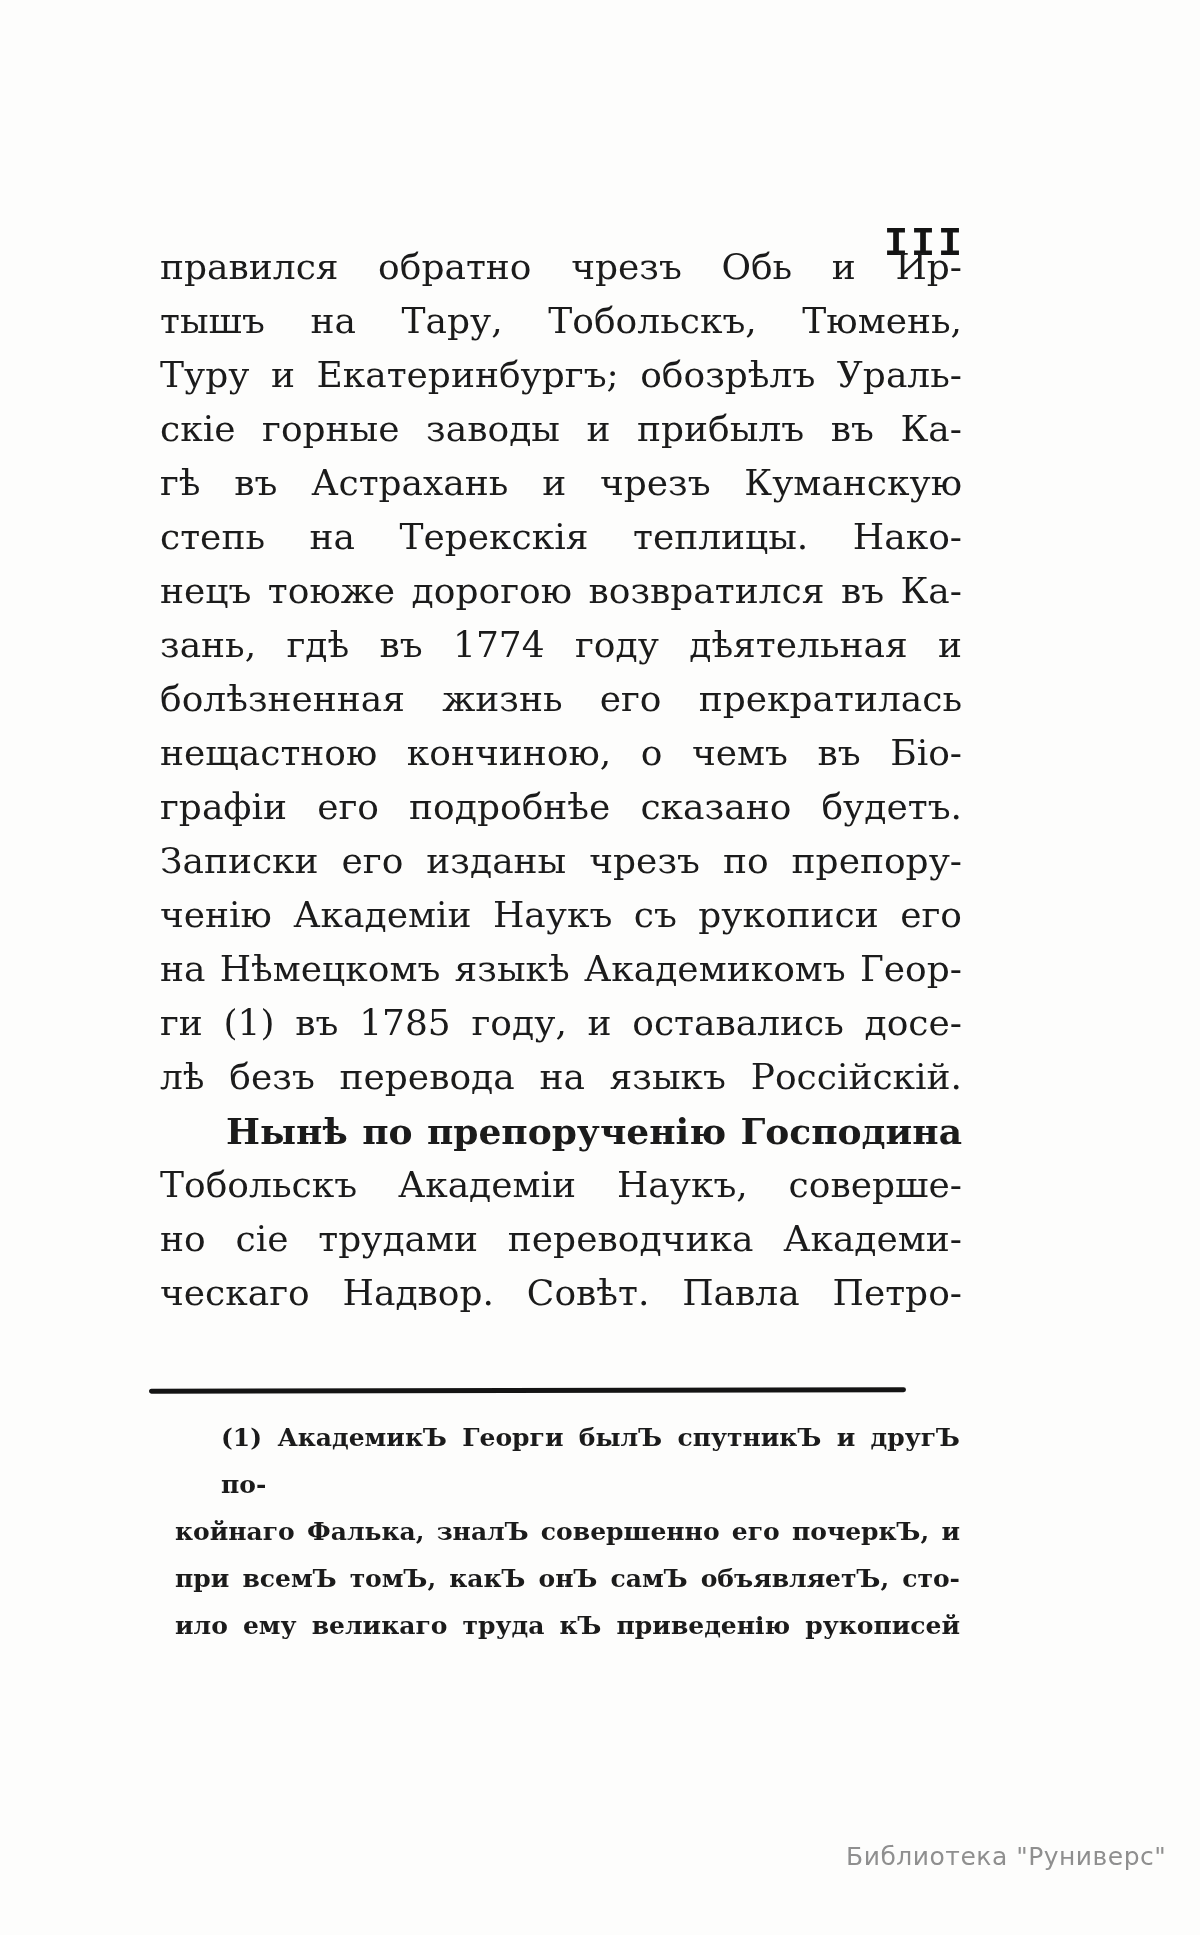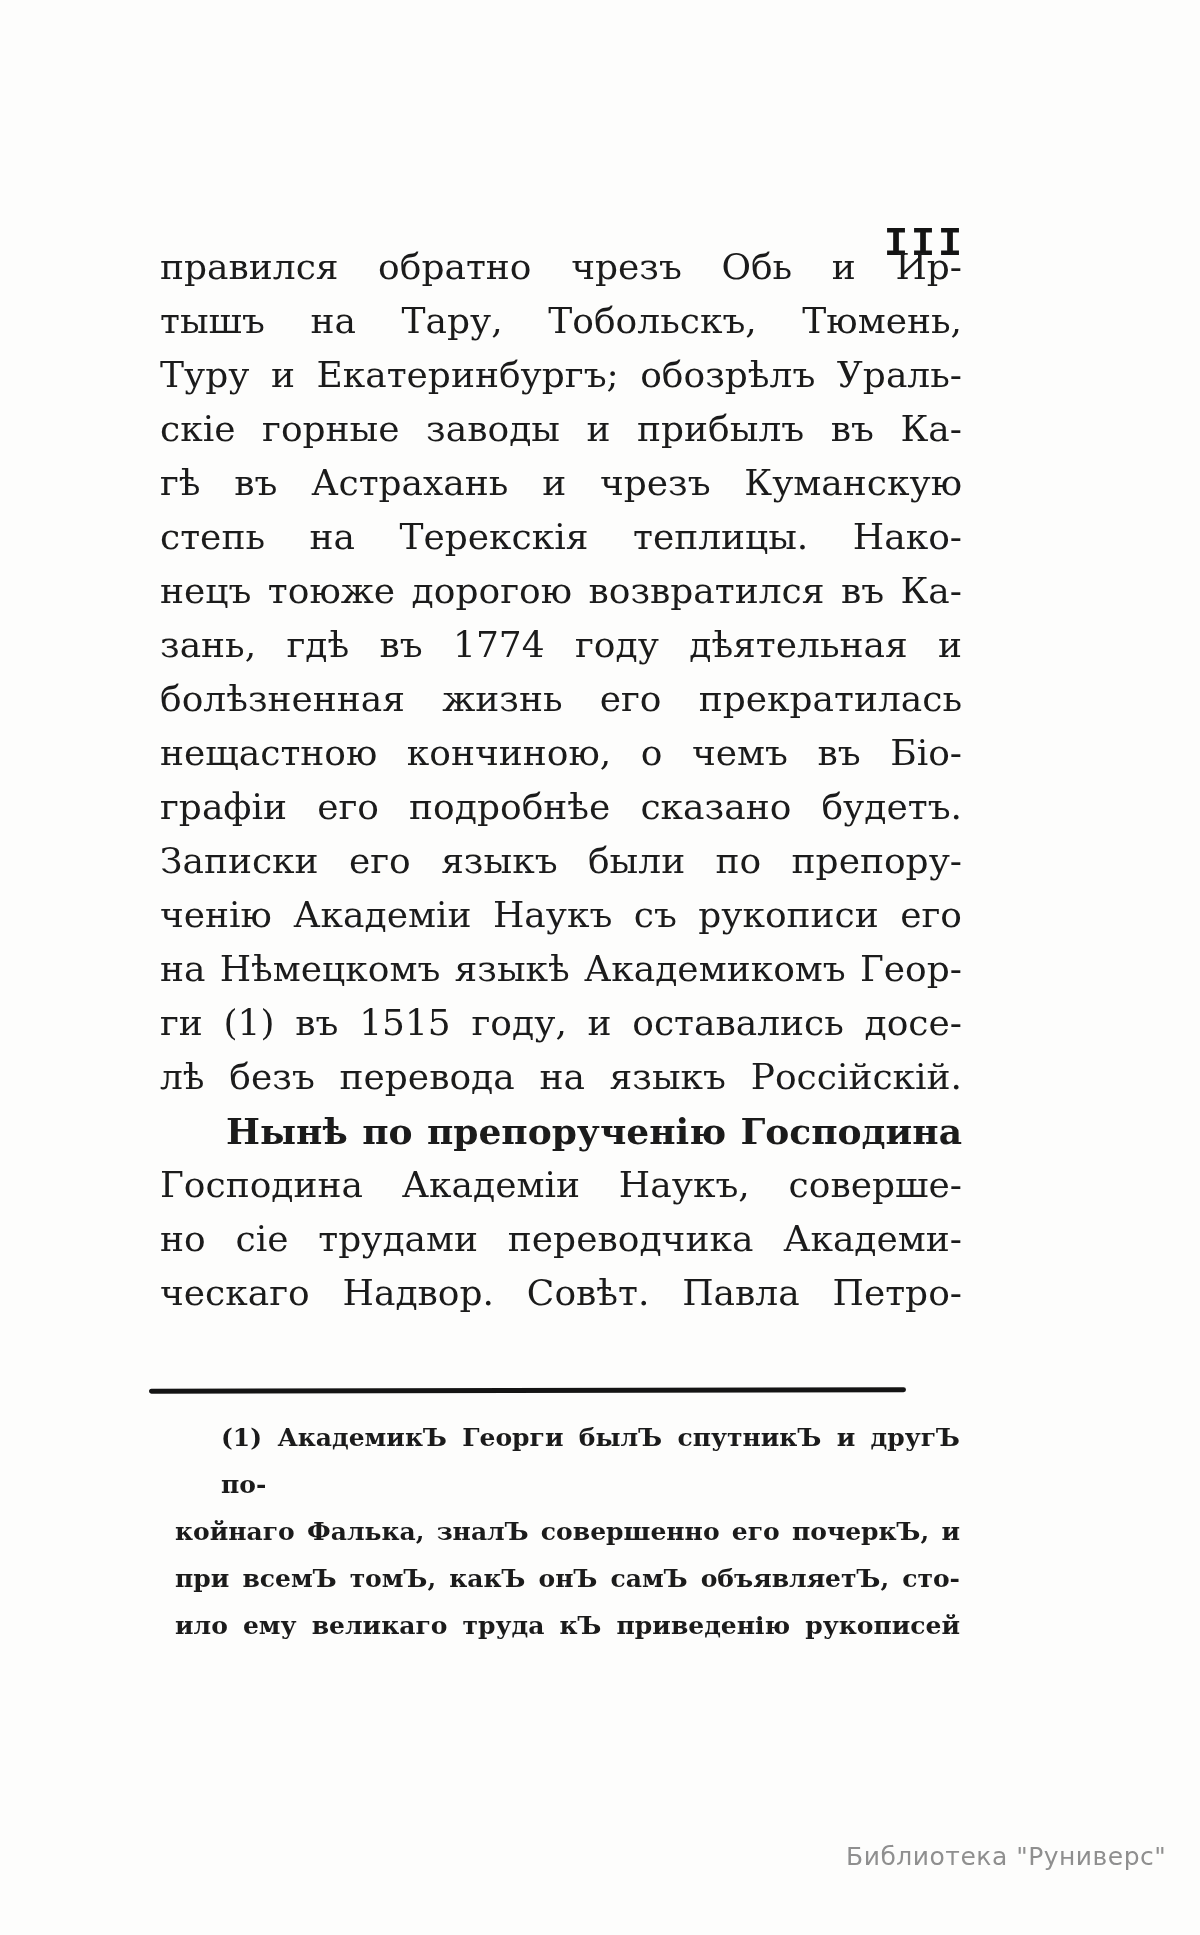--- a/index.html
+++ b/index.html
@@ -95,27 +95,27 @@
   <div class="text-line">тышъ на Тару, Тобольскъ, Тюмень,</div>
   <div class="text-line">Туру и Екатеринбургъ; обозрѣлъ Ураль-</div>
   <div class="text-line">скіе горные заводы и прибылъ въ Ка-</div>
   <div class="text-line">гѣ въ Астрахань и чрезъ Куманскую</div>
   <div class="text-line">степь на Терекскія теплицы. Нако-</div>
   <div class="text-line">нецъ тоюже дорогою возвратился въ Ка-</div>
   <div class="text-line">зань, гдѣ въ 1774 году дѣятельная и</div>
   <div class="text-line">болѣзненная жизнь его прекратилась</div>
   <div class="text-line">нещастною кончиною, о чемъ въ Біо-</div>
   <div class="text-line">графіи его подробнѣе сказано будетъ.</div>
-  <div class="text-line">Записки его языкъ были по препору-</div>
+  <div class="text-line">Записки его изданы чрезъ по препору-</div>
   <div class="text-line">ченію Академіи Наукъ съ рукописи его</div>
   <div class="text-line">на Нѣмецкомъ языкѣ Академикомъ Геор-</div>
-  <div class="text-line">ги (1) въ 1515 году, и оставались досе-</div>
+  <div class="text-line">ги (1) въ 1785 году, и оставались досе-</div>
   <div class="text-line">лѣ безъ перевода на языкъ Россійскій.</div>
   <div class="text-line indent">Нынѣ по препорученію Господина</div>
-  <div class="text-line">Господина Академіи Наукъ, соверше-</div>
+  <div class="text-line">Тобольскъ Академіи Наукъ, соверше-</div>
   <div class="text-line">но сіе трудами переводчика Академи-</div>
   <div class="text-line">ческаго Надвор. Совѣт. Павла Петро-</div>
 </div>
 
 <div class="footnote-rule"></div>
 
 <div class="footnote">
   <div class="footnote-line first">(1) АкадемикЪ Георги былЪ спутникЪ и другЪ по-</div>
   <div class="footnote-line">койнаго Фалька, зналЪ совершенно его почеркЪ, и</div>
   <div class="footnote-line">при всемЪ томЪ, какЪ онЪ самЪ объявляетЪ, сто-</div>

